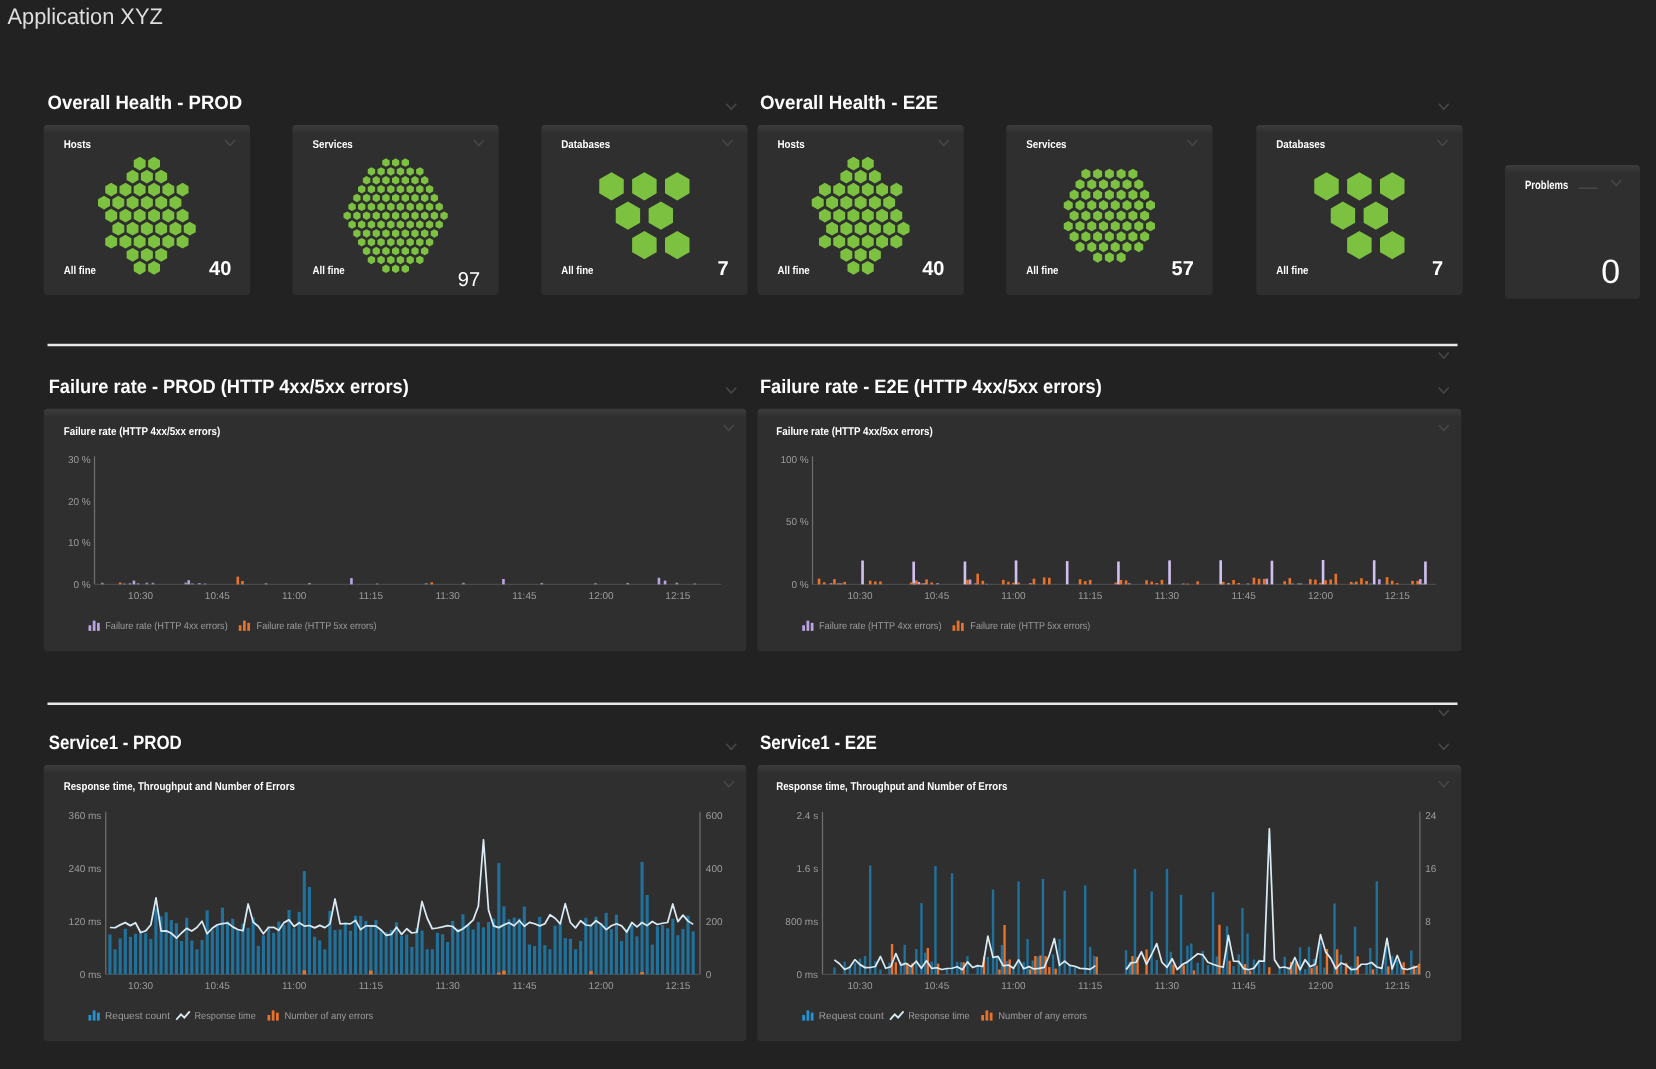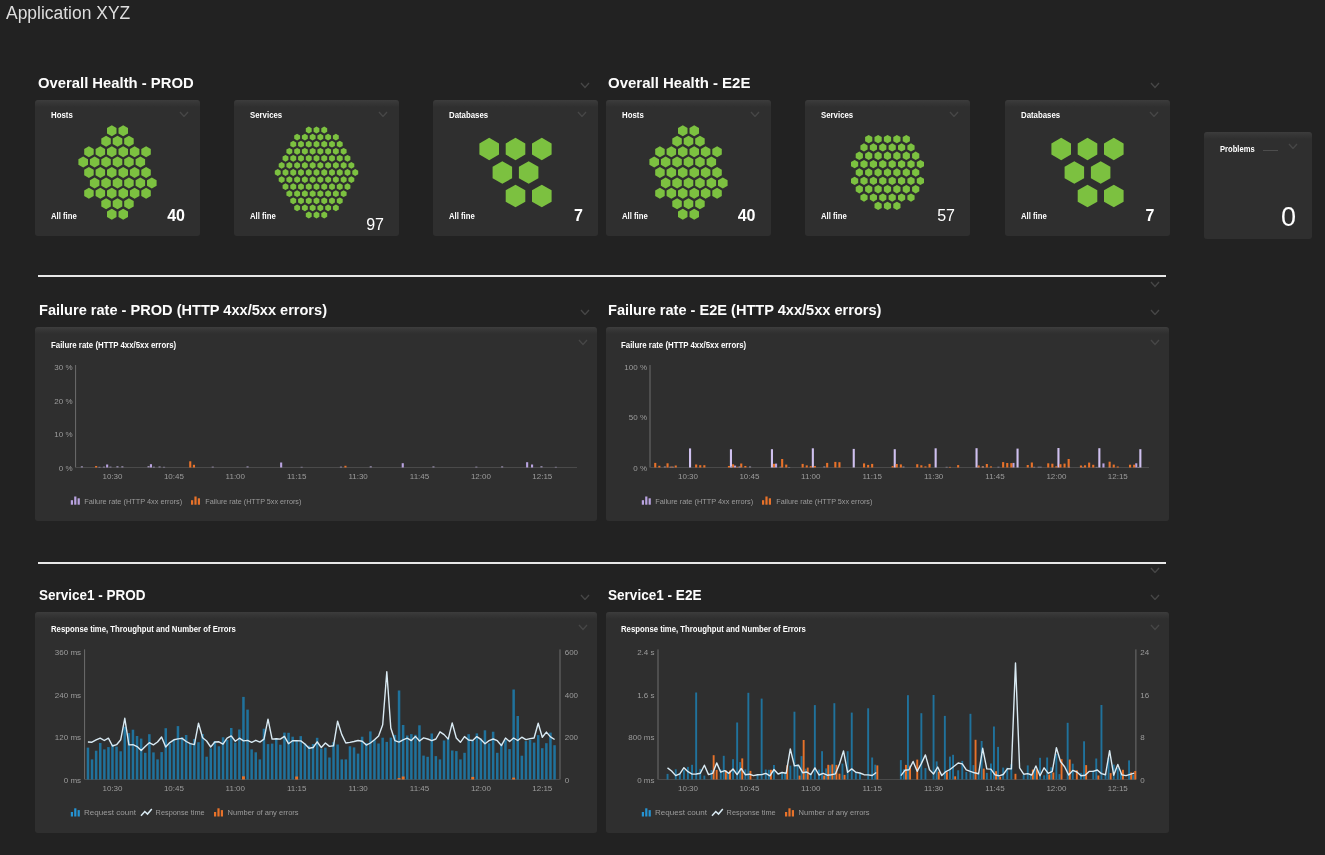--- a/index.html
+++ b/index.html
@@ -322,21 +322,21 @@
       <polygon points="59.0,93.4 62.6,95.5 62.6,99.6 59.0,101.7 55.4,99.6 55.4,95.5" fill="#7cc140"></polygon>
       <polygon points="106.0,93.4 109.6,95.5 109.6,99.6 106.0,101.7 102.4,99.6 102.4,95.5" fill="#7cc140"></polygon>
       <polygon points="49.6,60.0 53.2,62.1 53.2,66.2 49.6,68.3 46.0,66.2 46.0,62.1" fill="#7cc140"></polygon>
       <polygon points="115.4,60.0 119.0,62.1 119.0,66.2 115.4,68.3 111.8,66.2 111.8,62.1" fill="#7cc140"></polygon>
       <polygon points="49.6,76.7 53.2,78.8 53.2,82.9 49.6,85.0 46.0,82.9 46.0,78.8" fill="#7cc140"></polygon>
       <polygon points="115.4,76.7 119.0,78.8 119.0,82.9 115.4,85.0 111.8,82.9 111.8,78.8" fill="#7cc140"></polygon>
       <polygon points="63.7,35.0 67.3,37.0 67.3,41.2 63.7,43.2 60.1,41.2 60.1,37.0" fill="#7cc140"></polygon>
       <polygon points="101.3,35.0 104.9,37.0 104.9,41.2 101.3,43.2 97.7,41.2 97.7,37.0" fill="#7cc140"></polygon>
     </svg>
     <div style="position:absolute;left:16px;top:112.4px;font-size:9px;font-weight:bold;color:#ffffff;white-space:nowrap;line-height:1;transform:scaleX(0.86);transform-origin:0 50%;">All fine</div>
-    <div style="position:absolute;right:15px;top:107.7px;font-size:16px;font-weight:normal;color:#fff;line-height:1">57</div>
+    <div style="position:absolute;right:15px;top:107.7px;font-size:16px;font-weight:bold;color:#fff;line-height:1">57</div>
   </div>
 <div class="tile" style="left:1004.5px;top:100px;width:165px;height:136px">
     <div style="position:absolute;left:16px;top:10.9px;font-size:9px;font-weight:bold;color:#ffffff;white-space:nowrap;line-height:1;transform:scaleX(0.87);transform-origin:0 50%;">Databases</div>
     <svg style="position:absolute;left:144px;top:10.5px" width="10" height="6.5">
       <path d="M1 1 L5.0 5.5 L9 1" fill="none" stroke="#474747" stroke-width="1.3"></path>
     </svg>
     <svg width="165" height="136" style="position:absolute;left:0;top:0">
       <polygon points="56.2,37.7 66.0,43.4 66.0,54.6 56.2,60.3 46.4,54.6 46.4,43.4" fill="#7cc140"></polygon>
       <polygon points="82.5,37.7 92.3,43.4 92.3,54.6 82.5,60.3 72.7,54.6 72.7,43.4" fill="#7cc140"></polygon>
       <polygon points="108.8,37.7 118.6,43.4 118.6,54.6 108.8,60.3 99.0,54.6 99.0,43.4" fill="#7cc140"></polygon>

